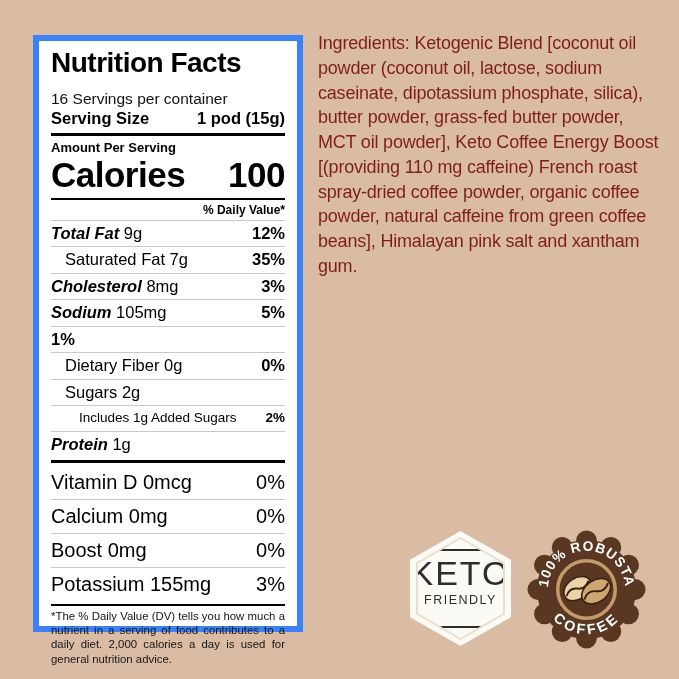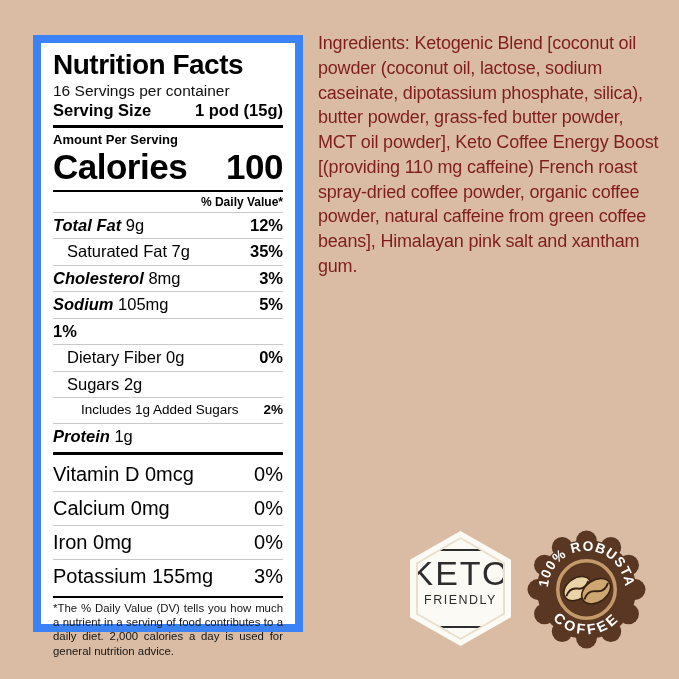--- a/index.html
+++ b/index.html
@@ -5,25 +5,25 @@
   html,body { margin:0; padding:0; }
   body {
     width:679px; height:679px; position:relative; overflow:hidden;
     background:#dabca4;
     font-family:"Liberation Sans", sans-serif;
   }
 
   
   .label {
     position:absolute; left:33px; top:35px; width:270px; height:597px;
-    background:#ffffff; border:8px solid #3b82f6; box-sizing:border-box;
+    background:#ffffff; border:6px solid #3b82f6; box-sizing:border-box;
     padding:7px 12px 6px; color:#000;
   }
   .nf-title { font-size:28px; font-weight:900; letter-spacing:-0.5px; line-height:1.08; white-space:nowrap; }
-  .nf-servings { font-size:15.5px; margin-top:2px; color:#111; }
+  .nf-servings { font-size:15.5px; margin-top:12px; color:#111; }
   .nf-servingrow { display:flex; justify-content:space-between; font-size:16.5px; font-weight:bold; margin-top:1px; }
   .bar-thick { height:3px; background:#000; margin:5px 0 4px; }
   .bar-med { height:2.5px; background:#000; margin:3px 0; }
   .nf-aps { font-size:13px; font-weight:bold; margin-top:2px; }
   .nf-calrow { display:flex; justify-content:space-between; align-items:baseline; font-size:35px; font-weight:900; line-height:1.12; letter-spacing:-0.5px; }
   .thinline { height:1.5px; background:#000; margin:4px 0 0; }
   .nf-dvh { font-size:12px; font-weight:bold; text-align:right; padding:3px 0 3px; }
   .row { display:flex; justify-content:space-between; font-size:16.5px; padding:3px 0 3.5px; border-top:1px solid #c9c9c9; line-height:1.15; }
   .row .left { white-space:nowrap; }
   .row .rname { font-weight:normal; }
@@ -117,21 +117,21 @@
 
   <div class="row micro nosep">
     <span class="left"><span class="rname">Vitamin D</span> <span>0mcg</span></span>
     <span class="dv">0%</span>
   </div>
   <div class="row micro">
     <span class="left"><span class="rname">Calcium</span> <span>0mg</span></span>
     <span class="dv">0%</span>
   </div>
   <div class="row micro">
-    <span class="left"><span class="rname">Iron</span> <span>0mg</span></span>
+    <span class="left"><span class="rname">Boost</span> <span>0mg</span></span>
     <span class="dv">0%</span>
   </div>
   <div class="row micro">
     <span class="left"><span class="rname">Potassium</span> <span>155mg</span></span>
     <span class="dv">3%</span>
   </div>
 
   <div class="bar-med"></div>
   <div class="footnote">*The % Daily Value (DV) tells you how much a nutrient in a serving of food contributes to a daily diet. 2,000 calories a day is used for general nutrition advice.</div>
 </div>

